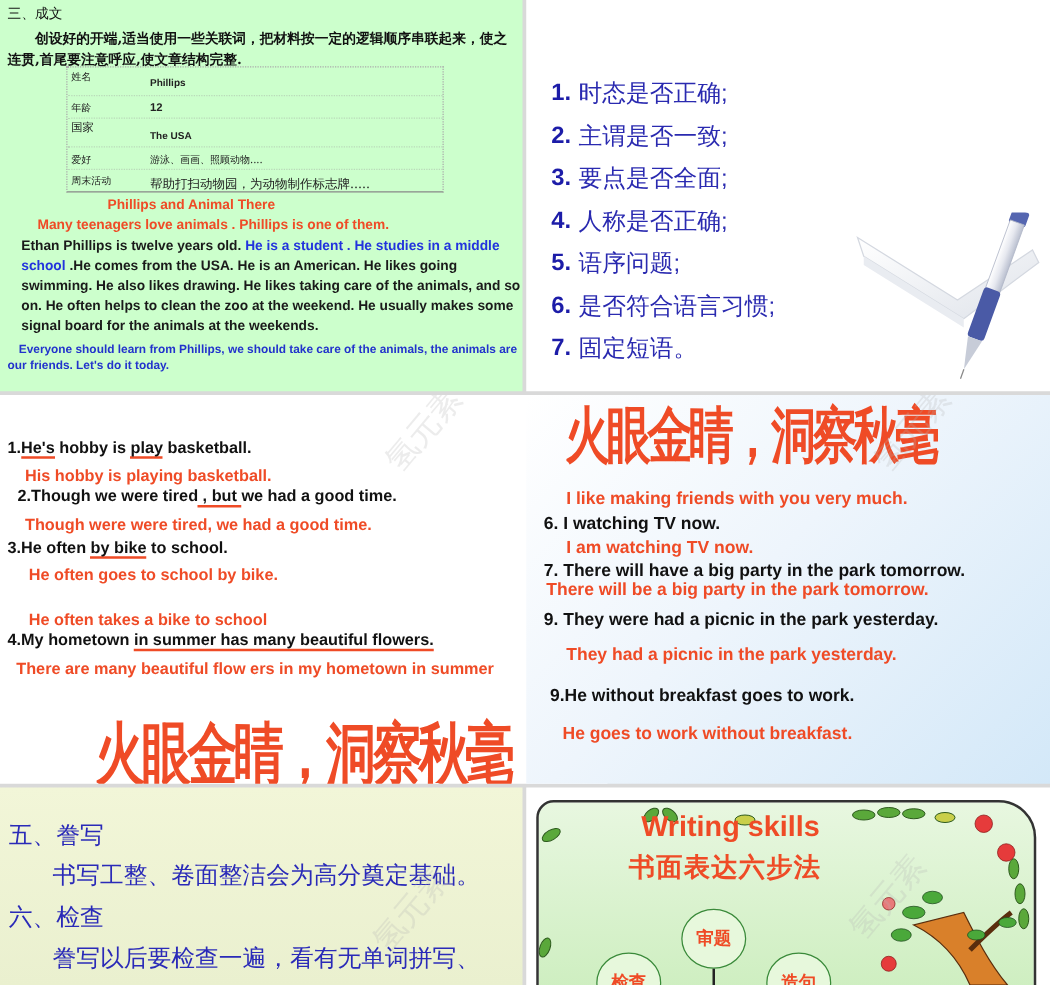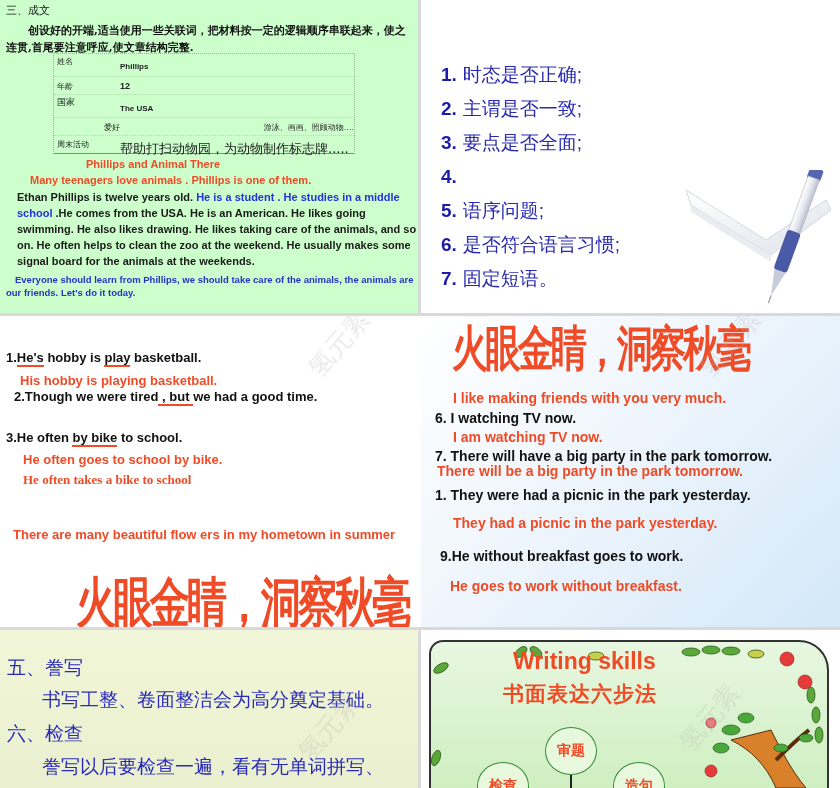--- a/index.html
+++ b/index.html
@@ -21,22 +21,22 @@
   #p1 .sec-title { left: 6px; top: 3px; font-size: 11px; color: #111; }
   #p1 .intro { left: 6px; top: 22px; width: 410px; font-size: 11px; line-height: 17px; color: #111; white-space: normal; text-indent: 22px; font-weight: bold; }
   .info-table { position: absolute; left: 53px; top: 53px; width: 302px; border-top: 1px dotted #aaa; border-left: 1px dotted #aaa; border-right: 1px dotted #aaa; border-bottom: 1px solid #888; }
   .info-row { display: flex; border-bottom: 1px dotted #b9d9b9; font-size: 8px; color: #222; }
   .info-row:last-child { border-bottom: none; }
   .info-k { width: 66px; padding-left: 3px; }
   .info-v { flex: 1; font-weight: bold; }
   .r0 { height: 23px; } .r0 .info-k { padding-top: 2px; } .r0 .info-v { padding-top: 8px; }
   .r1 { height: 18px; } .r1 .info-k { padding-top: 4px; } .r1 .info-v { padding-top: 4px; font-size: 9px; }
   .r2 { height: 23px; } .r2 .info-k { padding-top: 1px; font-size: 9px; } .r2 .info-v { padding-top: 9px; }
-  .r3 { height: 18px; text-align: right; } .r3 .info-k { padding-top: 4px; } .r3 .info-v { padding-top: 4px; font-weight: normal; }
-  .r4 { height: 17px; } .r4 .info-k { padding-top: 3px; } .r4 .info-v { padding-top: 4px; font-weight: normal; font-size: 13px; }
+  .r3 { height: 18px; } .r3 .info-k { padding-top: 4px; } .r3 .info-v { padding-top: 4px; font-weight: normal; }
+  .r4 { height: 17px; } .r4 .info-k { padding-top: 3px; } .r4 .info-v { padding-top: 4px; font-weight: normal; font-size: 10px; }
 
   #p1 .story-title { left: 86px; top: 158px; font-size: 11px; font-weight: bold; color: #ef4b26; }
   #p1 .story-lead { left: 30px; top: 174px; font-size: 11px; font-weight: bold; color: #ef4b26; }
   #p1 .story-body { left: 17px; top: 189px; width: 400px; font-size: 11px; line-height: 16px; font-weight: bold; color: #1a1a1a; white-space: normal; }
   #p1 .story-body .blue { color: #2233dd; }
   #p1 .story-end { left: 6px; top: 273px; width: 410px; font-size: 9.5px; line-height: 13px; font-weight: bold; color: #2233cc; white-space: normal; text-indent: 9px; }
 
   
   #p2 .title { left: 20px; top: 12px; font-size: 28px; color: #e8512a; font-weight: normal; letter-spacing: 1px; }
   #p2 .list { position: absolute; left: 20px; top: 58px; }
@@ -109,20 +109,21 @@
     <div class="li">
         <span class="n">2.</span>
         <span>主谓是否一致;</span>
       </div>
     <div class="li">
         <span class="n">3.</span>
         <span>要点是否全面;</span>
       </div>
     <div class="li">
         <span class="n">4.</span>
+        <span>人称是否正确;</span>
       </div>
     <div class="li">
         <span class="n">5.</span>
         <span>语序问题;</span>
       </div>
     <div class="li">
         <span class="n">6.</span>
         <span>是否符合语言习惯;</span>
       </div>
     <div class="li">
@@ -151,36 +152,38 @@
       <polygon points="113,104 125,104 119,130" fill="#c7ccd8"></polygon>
       <line x1="119" y1="130" x2="119" y2="138" stroke="#888" stroke-width="1"></line>
     </g>
   </svg>
 </div>
 
 <div class="panel" id="p3">
   <div class="sent wrong" style="left:6px; top:34px;"><span>1.</span><span class="ul">He's</span><span> hobby is </span><span class="ul">play</span><span> basketball.</span></div>
   <div class="sent right" style="left:20px; top:57px;">His hobby is  playing basketball.</div>
   <div class="sent wrong" style="left:14px; top:73px;"><span>2.Though we were tired</span><span class="ul"> , but </span><span> we had a good time.</span></div>
+  <div class="sent right" style="left:20px; top:96px;">Though were were tired, we had a good time.</div>
   <div class="sent wrong" style="left:6px; top:114px;"><span>3.He often </span><span class="ul">by bike</span><span> to school.</span></div>
   <div class="sent right" style="left:23px; top:136px;">He often goes to school by bike.</div>
-  <div class="sent right" style="left:23px; top:156px;font-family:Liberation Serif, serif;">He often takes a bike to school</div>
+  <div class="sent right" style="left:23px; top:172px;">He often takes a bike to school</div>
+  <div class="sent wrong" style="left:6px; top:188px;"><span>4.My hometown </span><span class="ul">in summer has many beautiful flowers.</span></div>
   <div class="sent right" style="left:13px; top:211px;">There are many beautiful flow ers in my hometown in summer</div>
   <div class="slogan" style="left:76px; top:250px;">火眼金睛，洞察秋毫</div>
   <div class="watermark" style="left:300px; top:10px;">氢元素</div>
 </div>
 
 <div class="panel" id="p4">
   <div class="slogan" style="left:31px; top:0px; font-size:36px;">火眼金睛，洞察秋毫</div>
   <div class="sent right" style="left:32px; top:74px;">I like making friends with you very much.</div>
   <div class="sent wrong" style="left:14px; top:94px;">6. I watching TV now.</div>
   <div class="sent right" style="left:32px; top:113px;">I am watching TV now.</div>
   <div class="sent wrong" style="left:14px; top:132px;">7. There will have a big party in the park tomorrow.</div>
   <div class="sent right" style="left:16px; top:147px;text-align:center;">There will be a big party in the park tomorrow.</div>
-  <div class="sent wrong" style="left:14px; top:171px;">1. They were had a picnic in the park yesterday.</div>
+  <div class="sent wrong" style="left:14px; top:171px;">9. They were had a picnic in the park yesterday.</div>
   <div class="sent right" style="left:32px; top:199px;">They had a picnic in the park yesterday.</div>
   <div class="sent wrong" style="left:19px; top:232px;">9.He without breakfast goes to work.</div>
   <div class="sent right" style="left:29px; top:262px;">He goes to work without breakfast.</div>
   <div class="watermark" style="left:270px; top:10px;">氢元素</div>
 </div>
 
 <div class="panel" id="p5">
   <div class="line serif" style="left:7px; top:25px;">五、誊写</div>
   <div class="line serif" style="left:42px; top:57px;">书写工整、卷面整洁会为高分奠定基础。</div>
   <div class="line serif" style="left:7px; top:91px;">六、检查</div>

